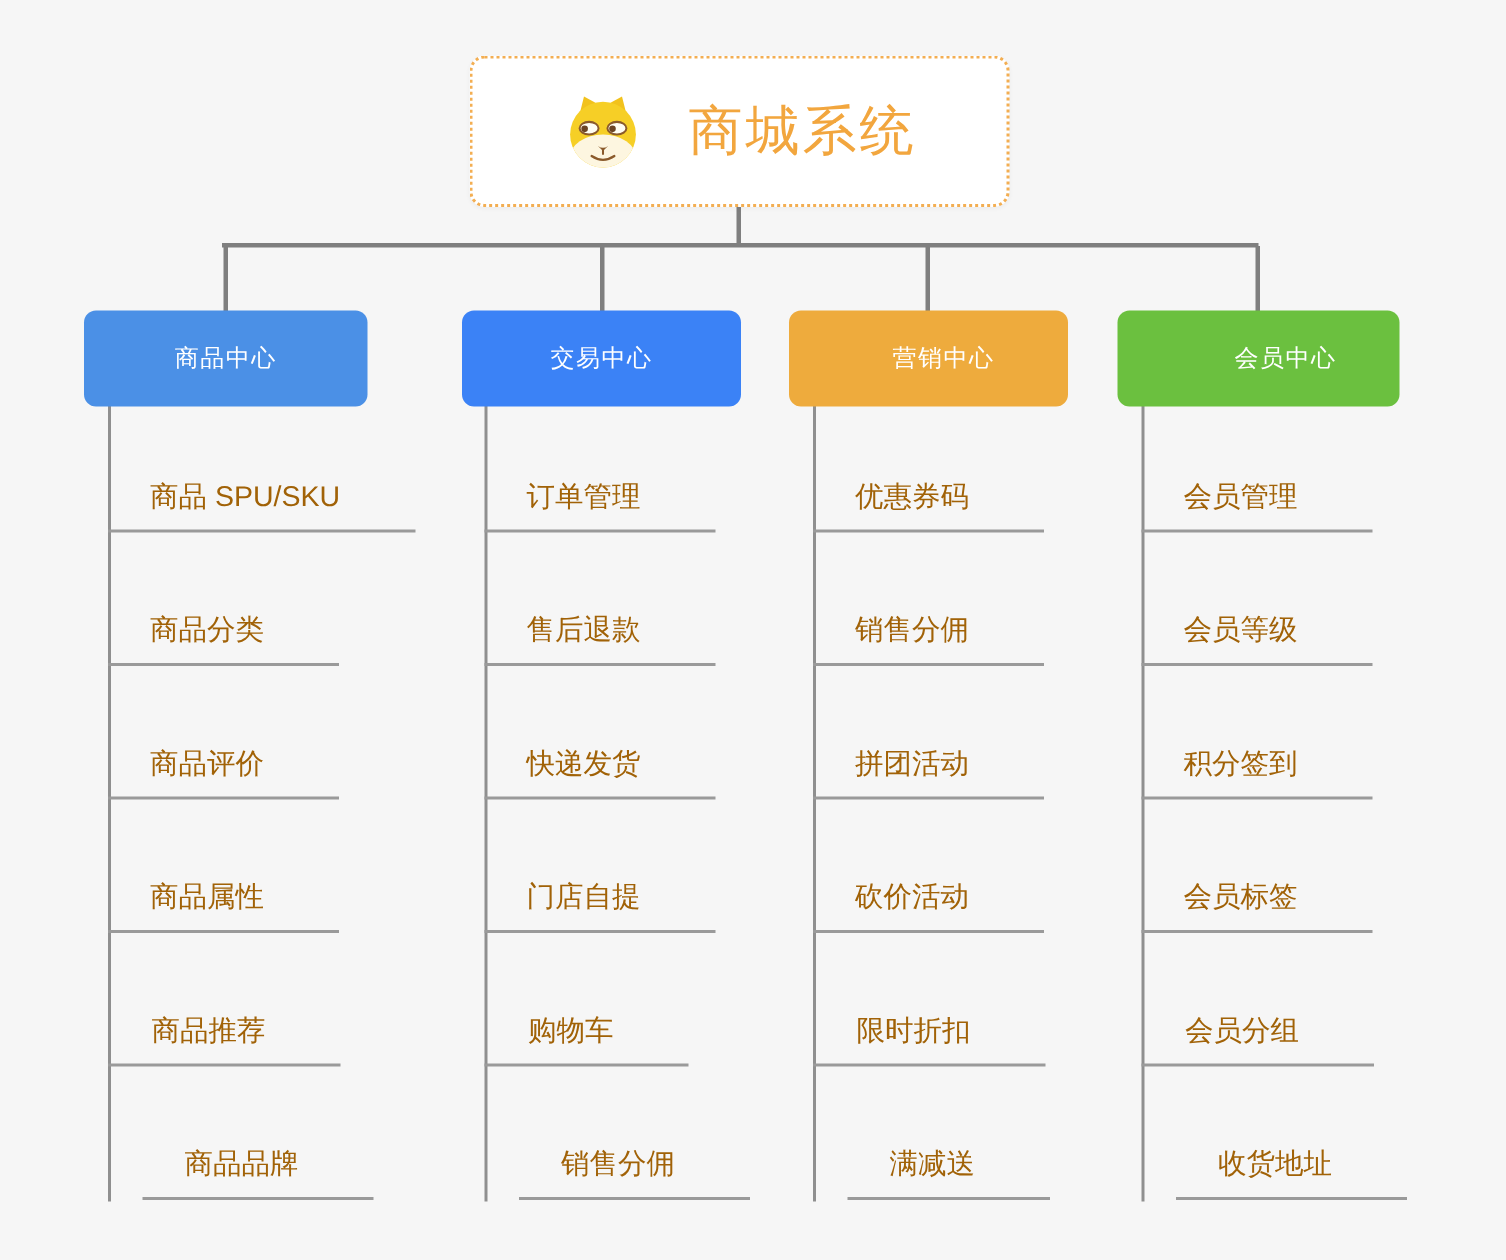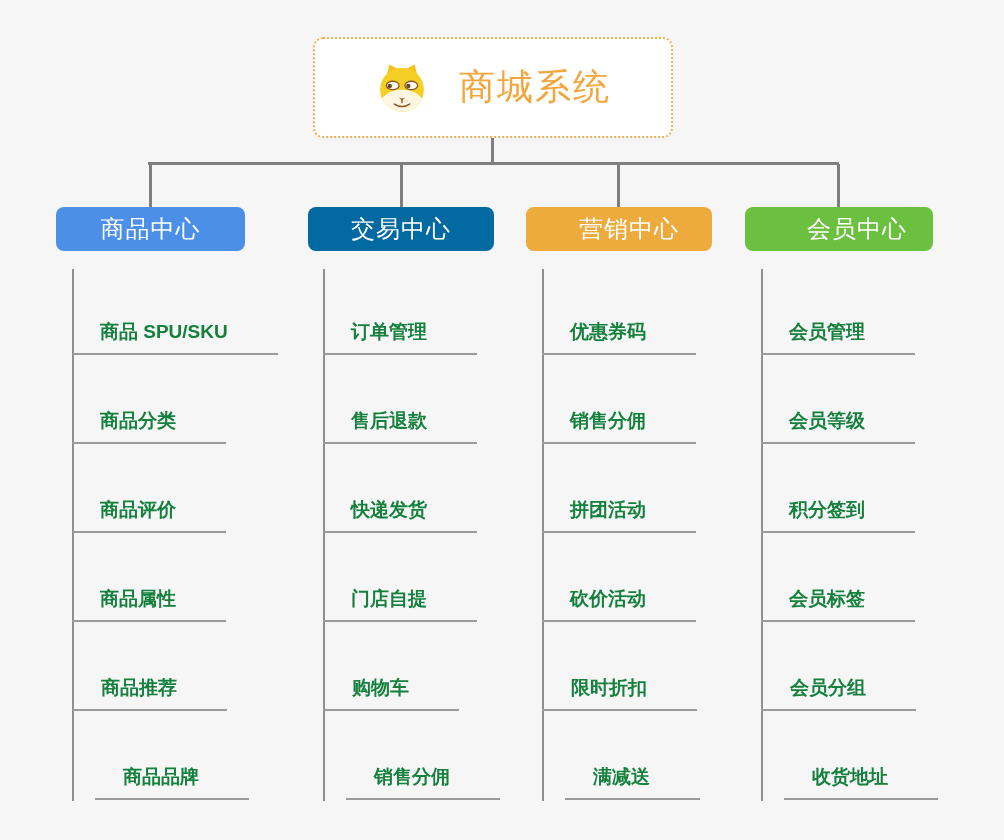--- a/index.html
+++ b/index.html
@@ -38,42 +38,42 @@
   .hdrop.d2{left:400px;}
   .hdrop.d3{left:617px;}
   .hdrop.d4{left:837px;}
   .colline{position:absolute;top:269px;width:2px;height:532px;background:#8f8f8f;}
   .colline.c1{left:72px;}
   .colline.c2{left:323px;}
   .colline.c3{left:542px;}
   .colline.c4{left:761px;}
   
   .branch{
-    position:absolute;top:207px;height:44px;
+    position:absolute;top:207px;height:64px;
     border-radius:8px;
     box-sizing:border-box;
     display:flex;align-items:center;justify-content:center;
-    color:#ffffff;font-size:24px;letter-spacing:1px;
+    color:#ffffff;font-size:16px;letter-spacing:1px;
     cursor:default;
     text-align:center;
   }
   .branch.b1{left:56px;width:189px;}
   .branch.b2{left:308px;width:186px;}
   .branch.b3{left:526px;width:186px;padding-left:20px;}
   .branch.b4{left:745px;width:188px;}
   
   .leaf{
     position:absolute;
     height:38px;line-height:34px;
     padding:0 50px 0 28px;
     border-bottom:2px solid #9a9a9a;
-    font-size:19px;color:#15803d;
+    font-size:19px;color:#a16207;
     white-space:nowrap;
     box-sizing:content-box;
-    width:-moz-fit-content;width:fit-content;font-weight:bold;
+    width:-moz-fit-content;width:fit-content;
   }
   .leaf.c1{left:72px;}
   .leaf.c2{left:323px;}
   .leaf.c3{left:542px;}
   .leaf.c4{left:761px;}
   .leaf.r1{top:315px;}
   .leaf.r2{top:404px;}
   .leaf.r3{top:493px;}
   .leaf.r4{top:582px;}
   .leaf.r5{top:671px;padding-left:29px;}
@@ -111,21 +111,21 @@
       <path d="M28 43 Q32 46 36 43 L32 47 Z" fill="#8a5a2b"></path>
       <path d="M32 46 L32 50" stroke="#8a5a2b" stroke-width="1.6" fill="none"></path>
       <path d="M23 51 Q32 57 41 51" stroke="#8a5a2b" stroke-width="1.8" fill="none" stroke-linecap="round"></path>
     </svg>
     <span class="root-title">商城系统</span>
   </div>
 
   <div class="branch b1" style="background-color: rgb(75, 144, 230);">
     <span>商品中心</span>
   </div>
-  <div class="branch b2" style="background-color: #0369a1;">
+  <div class="branch b2" style="background-color: #3b82f6;">
     <span>交易中心</span>
   </div>
   <div class="branch b3" style="background-color: rgb(238, 171, 61);">
     <span>营销中心</span>
   </div>
   <div class="branch b4" style="background-color: rgb(107, 192, 63); padding-left: 36px;">
     <span>会员中心</span>
   </div>
 
   <div class="leaf c1 r1">商品 SPU/SKU</div>

